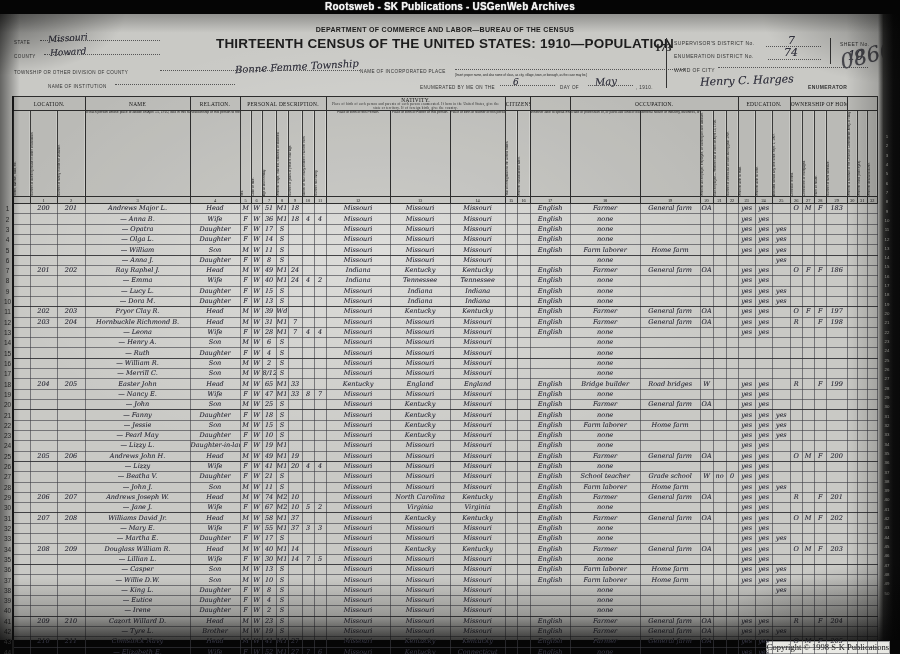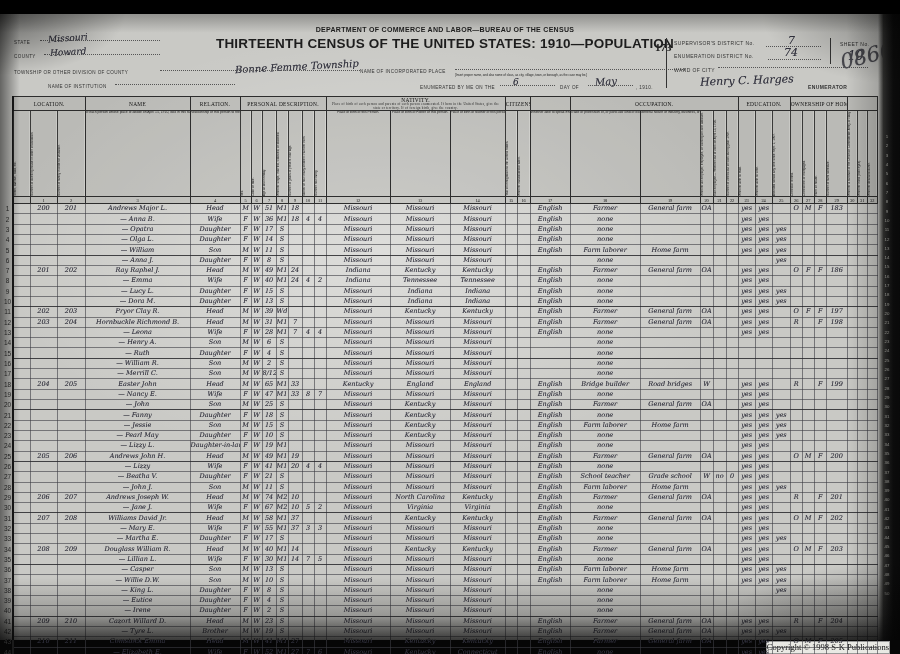--- a/index.html
+++ b/index.html
@@ -77,20 +77,21 @@
   .rstrip{position:absolute;right:0;top:0;width:22px;height:626px;z-index:55;
           background:linear-gradient(270deg,#141414 30%,#3c3c3a 75%,rgba(60,60,58,0) 100%);}
   .rstrip .rn{position:absolute;left:4px;width:10px;text-align:center;font-size:4.4px;
               color:#cfcfc8;}
 </style>
 </head>
 <body>
 
 <div class="stage">
 
+  <div class="top-banner">Rootsweb - SK Publications - USGenWeb Archives</div>
 
   <div class="scan">
 
     <div class="fh">
 
       <span class="lbl" style="left:14px;top:26px;">STATE</span>
       <span class="hw" style="position:absolute;left:48px;top:19px;transform:rotate(-4deg);">Missouri</span>
       <span class="lbl rule" style="left:40px;top:26px;width:120px;"></span>
       <span class="lbl" style="left:14px;top:40px;">COUNTY</span>
       <span class="hw" style="position:absolute;left:50px;top:33px;transform:rotate(-3deg);">Howard</span>
@@ -1767,21 +1768,21 @@
             <td class="hwc"></td>
             <td class="hwc gl"></td>
             <td class="hwc"></td>
             <td class="hwc"></td>
           </tr>
           <tr>
             <td class="ln">43</td>
             <td class="gl"></td>
             <td class="hwc">210</td>
             <td class="hwc">211</td>
-            <td class="hwc gl name-cell">Comstock Emma</td>
+            <td class="hwc gl name-cell">Comstock Navy</td>
             <td class="hwc gl pobc">Head</td>
             <td class="hwc gl">M</td>
             <td class="hwc">W</td>
             <td class="hwc">41</td>
             <td class="hwc">M1</td>
             <td class="hwc">27</td>
             <td class="hwc"></td>
             <td class="hwc"></td>
             <td class="hwc gl pobc">Missouri</td>
             <td class="hwc pobc">Kentucky</td>

